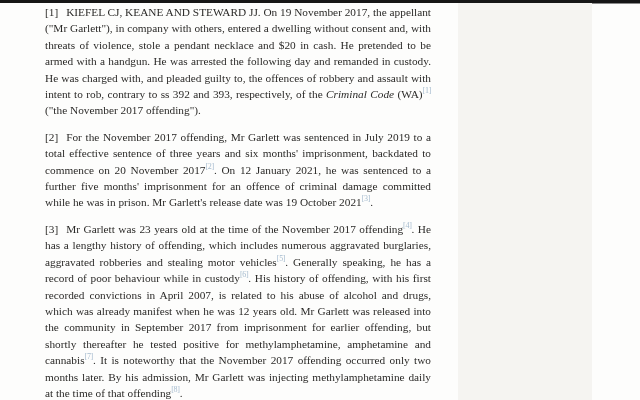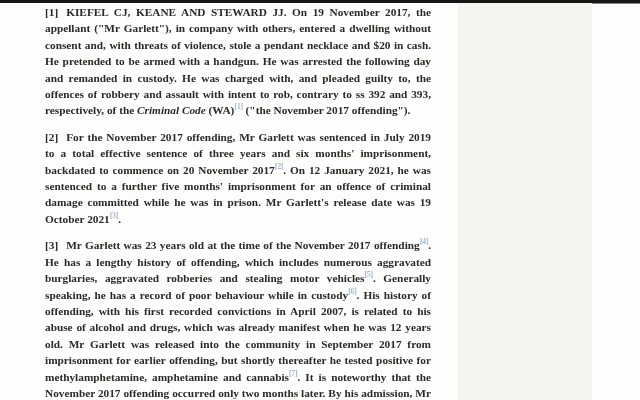--- a/index.html
+++ b/index.html
@@ -2,21 +2,21 @@
 <html><head>
 <meta charset="utf-8">
 <style>
   html, body { margin: 0; padding: 0; }
   body {
     width: 640px; height: 400px;
     overflow: hidden;
     background: #fdfdfc;
     font-family: "Liberation Serif", "DejaVu Serif", serif;
   }
-  .screen { position: relative; width: 592px; height: 400px; font-weight: bold; }
+  .screen { position: relative; width: 592px; height: 400px; }
   .top-edge {
     position: absolute; top: 0; left: 0;
     width: 640px; height: 3px;
     background: #161616;
     border-bottom: 1px solid #8a8a8a;
   }
   .gutter {
     position: absolute; top: 3px; right: 0;
     width: 182px; height: 397px;
     background: #f5f4f1;

